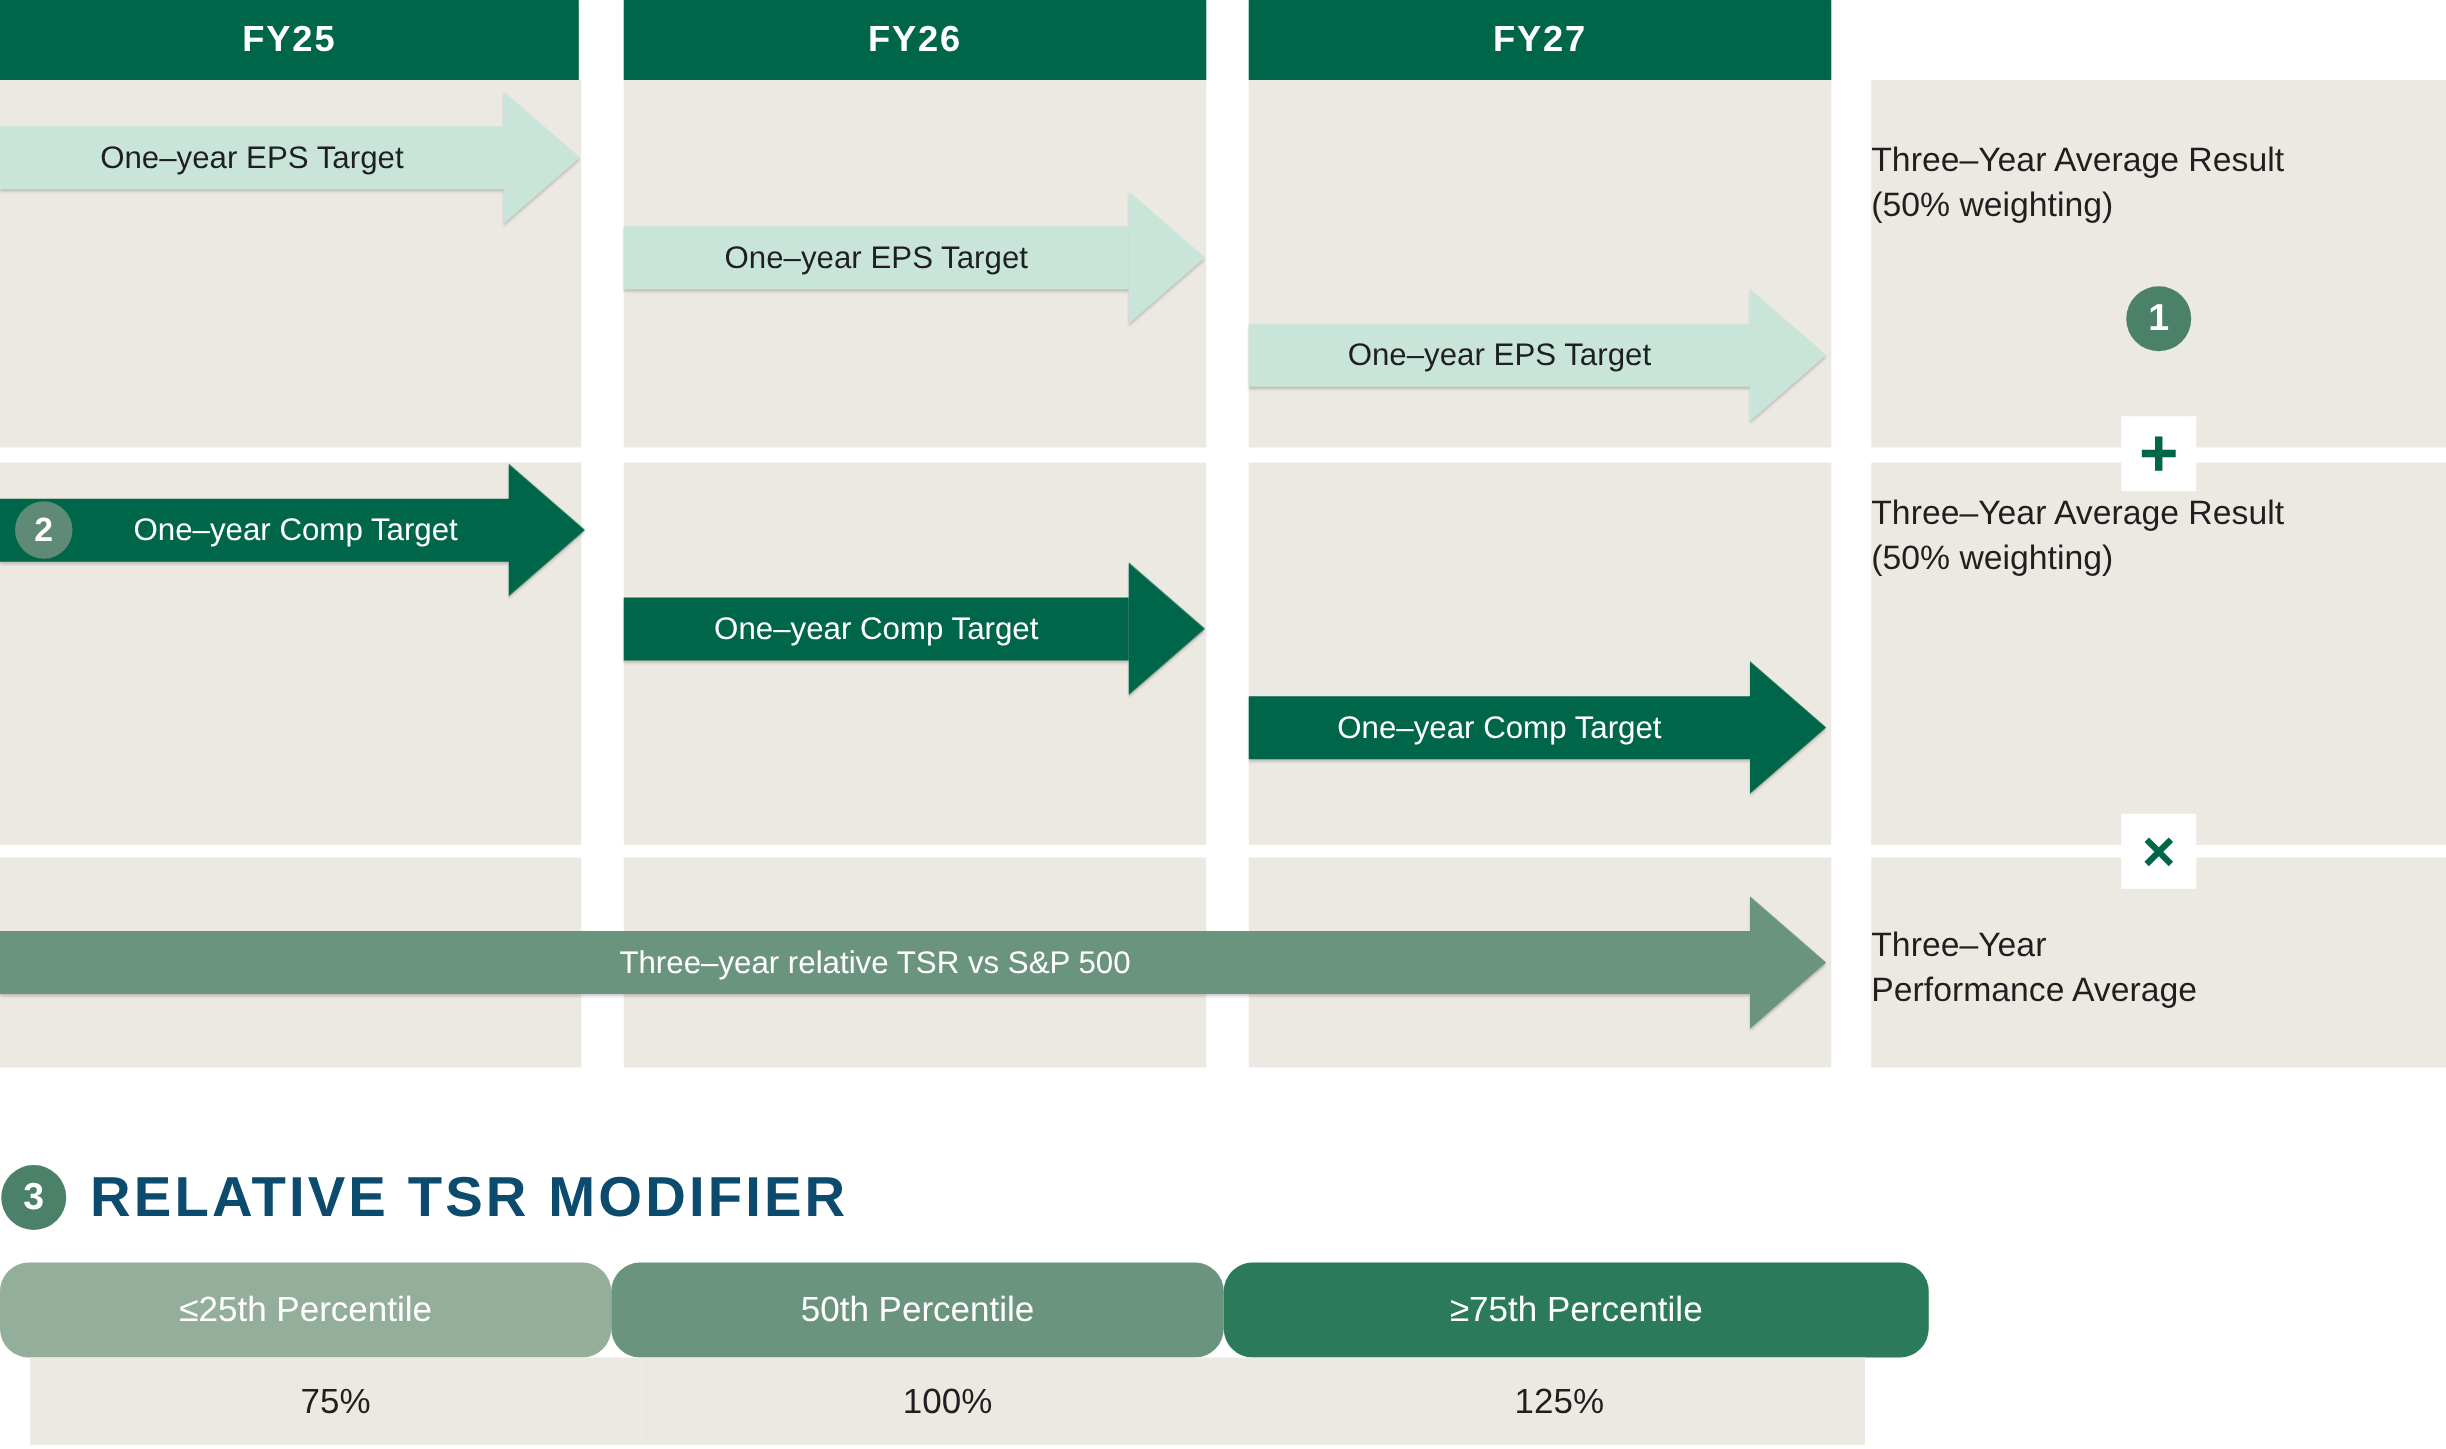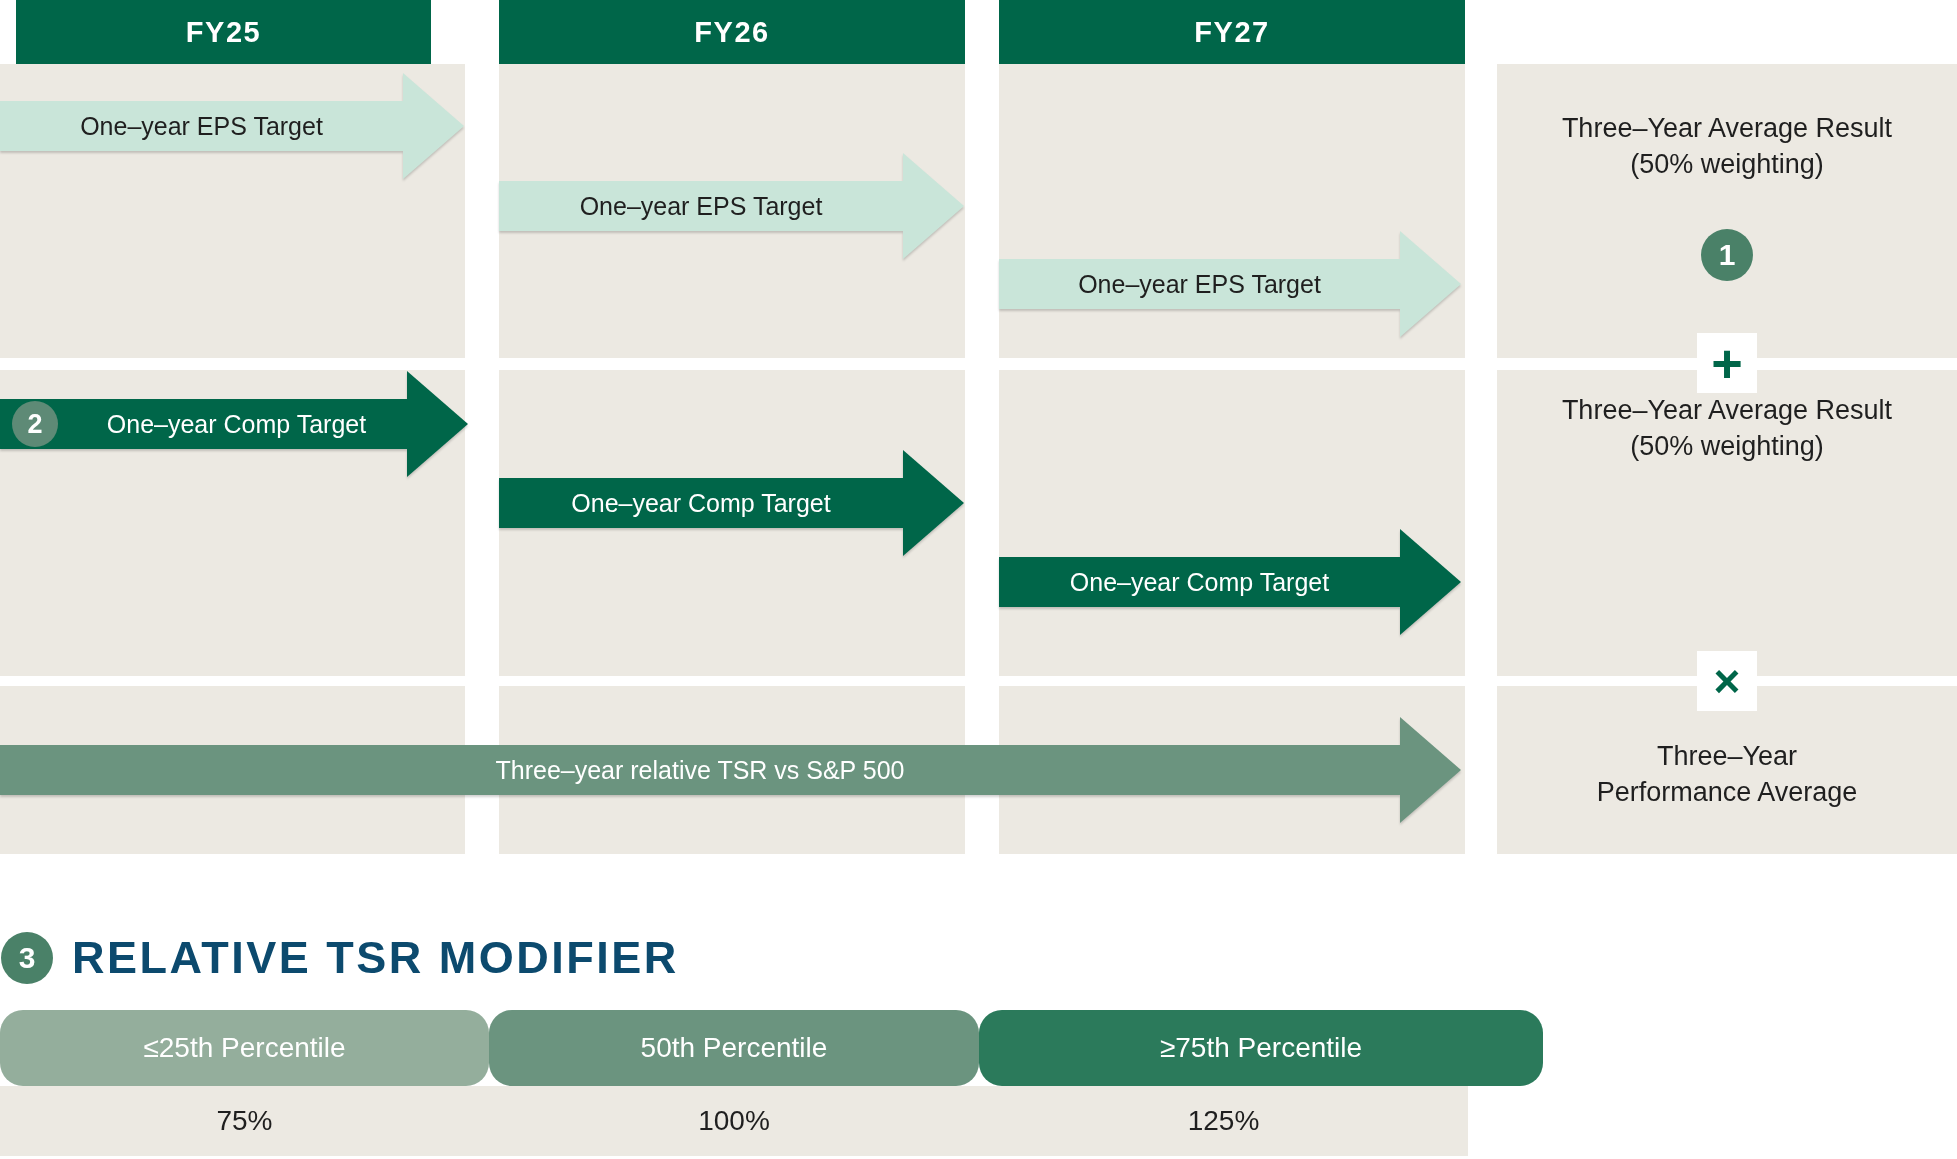--- a/index.html
+++ b/index.html
@@ -8,21 +8,21 @@
     font-family:"Liberation Sans",sans-serif;overflow:hidden;
     color:var(--text-dark);
   }
   
   .col-header{
     position:absolute;top:0;height:64px;background:var(--dark-green);
     color:#fff;display:flex;align-items:center;justify-content:center;
     font-size:29px;font-weight:bold;letter-spacing:1.5px;
     box-shadow:0 2px 0 rgba(0,0,0,.15);
   }
-  #h-fy25{left:16px;width:415px}
+  #h-fy25{left:0;width:463px}
   #h-fy26{left:499px;width:466px}
   #h-fy27{left:999px;width:466px}
   #h-calc{left:1497px;width:460px}
 
   
   .cell{position:absolute;background:var(--beige);}
   .r1{top:64px;height:294px}
   .r2{top:370px;height:306px}
   .r3{top:686px;height:168px}
   .c1{left:0;width:465px}
@@ -64,21 +64,21 @@
   #badge3{left:1px;top:932px;width:52px;height:52px;font-size:30px}
   .badge-inline{
     position:absolute;left:12px;top:50%;transform:translateY(-50%);
     width:46px;height:46px;border-radius:50%;background:var(--badge-overlay);
     color:#fff;display:flex;align-items:center;justify-content:center;
     font-weight:bold;font-size:27px;
   }
 
   
   .calc-text{
-    position:absolute;left:1497px;width:460px;text-align:center;
+    position:absolute;left:1497px;width:460px;text-align:left;
     font-size:27px;line-height:36px;color:var(--text-dark);
   }
   #calc1{top:110px}
   #calc2{top:392px}
   #calc3{top:738px}
 
   
   .opbox{
     position:absolute;width:60px;height:60px;background:#ffffff;color:var(--dark-green);
     display:flex;align-items:center;justify-content:center;font-weight:bold;
@@ -94,21 +94,21 @@
   .th{
     position:absolute;top:1010px;height:76px;color:#fff;font-size:28px;
     display:flex;align-items:center;justify-content:center;border-radius:23px;
   }
   #th1{left:0;width:489px;background:var(--sage-light)}
   #th2{left:489px;width:490px;background:var(--sage-mid)}
   #th3{left:979px;width:564px;background:var(--pine-green)}
   .td{
     position:absolute;top:1086px;height:70px;background:var(--beige);
     color:var(--text-dark);font-size:28px;
-    display:flex;align-items:center;justify-content:center;
+    display:flex;align-items:center;justify-content:center;margin-left:24px;
   }
   #td1{left:0;width:489px}
   #td2{left:489px;width:490px}
   #td3{left:979px;width:489px}
 </style>
 </head>
 <body>
 
 <div class="canvas">
 

